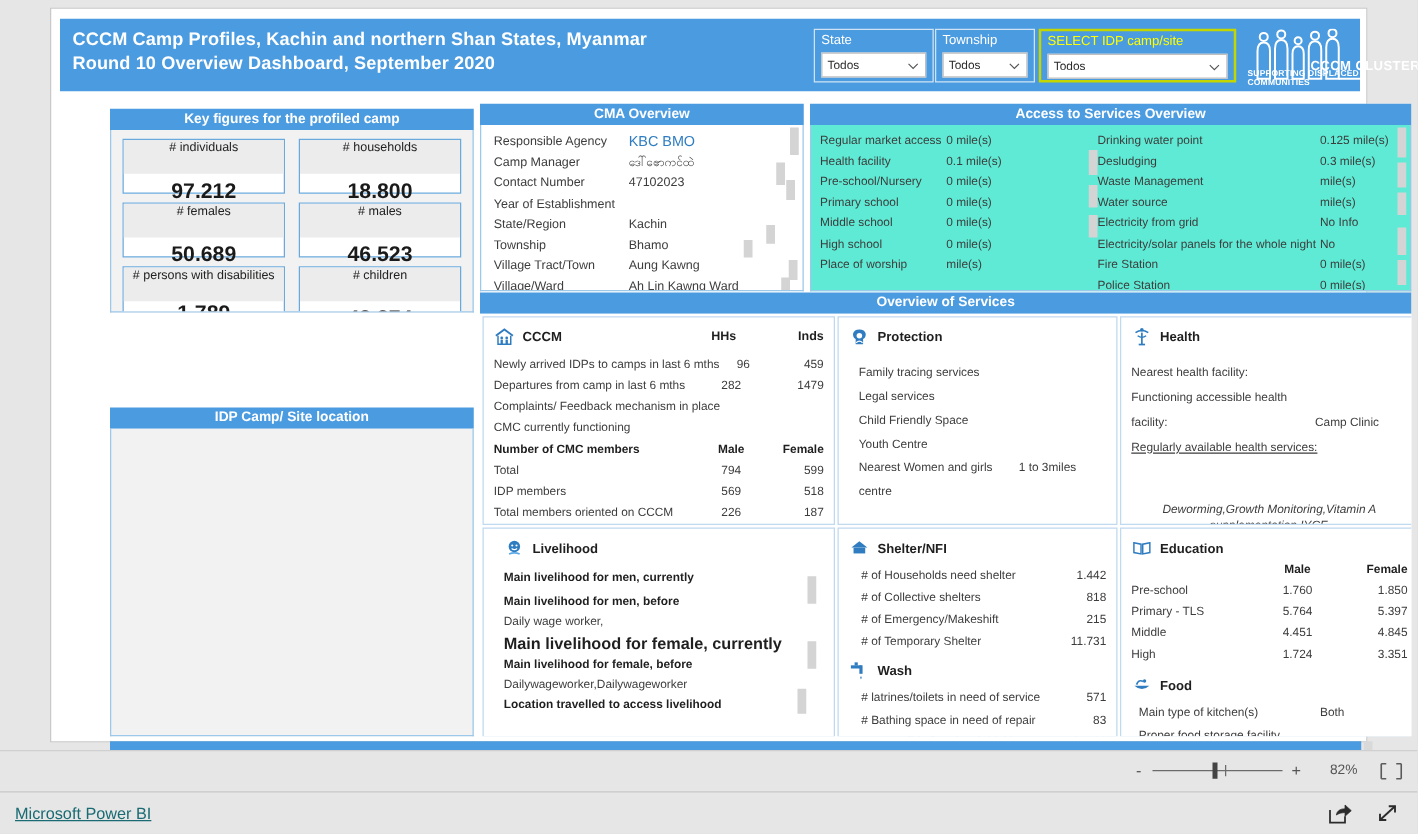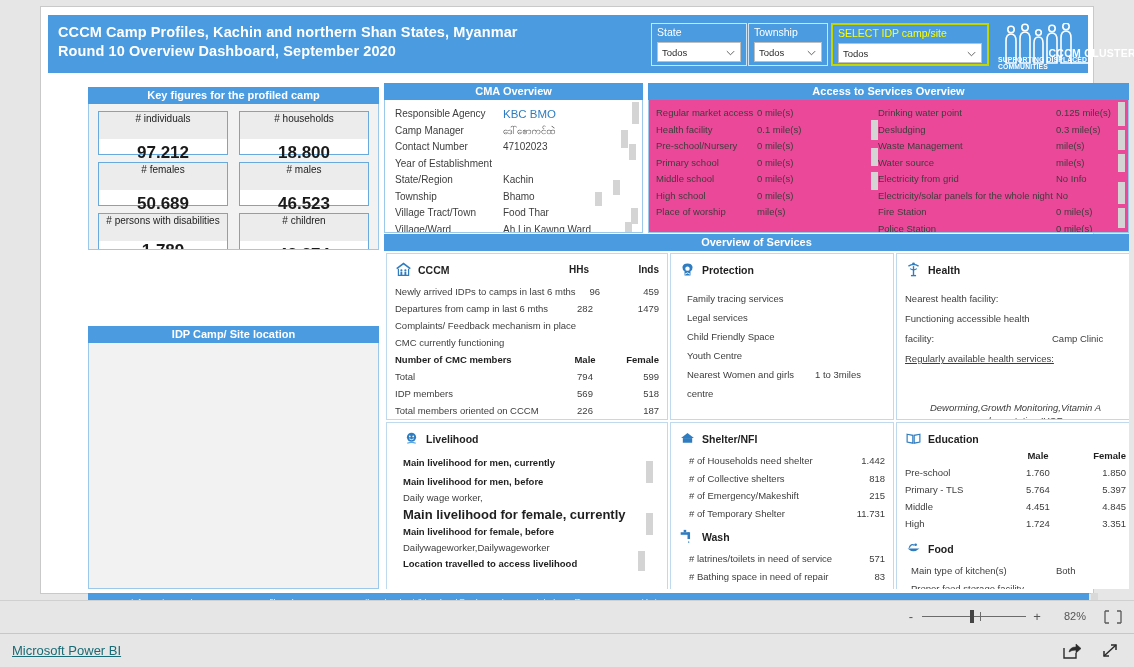--- a/index.html
+++ b/index.html
@@ -115,21 +115,21 @@
   .cma-key { width: 108px; line-height: 16.5px; }
   .cma-val { flex: 1; color: #3d3d3d; line-height: 16.5px; }
   .cma-val.blue { color: #2f7dc0; font-size: 11.5px; }
   .cma-val.mm { font-size: 9.5px; }
   .vbar {
     position: absolute; right: 3px; width: 7px; background: #d4d4d4;
   }
 
   
   #access { left: 607px; top: 76px; width: 481px; height: 150px; }
-  #access .card-body { background: #ec4899; padding: 5px 4px 0 7px; display: flex; gap: 48px; }
+  #access .card-body { background: #5eead4; padding: 5px 4px 0 7px; display: flex; gap: 48px; }
   .acc-col { position: relative; }
   .acc-col.left { width: 218px; }
   .acc-col.right { width: 246px; margin-left: 3px; }
   .acc-row { display: flex; font-size: 9.5px; color: #3d3d3d; line-height: 16.5px; }
   .acc-key { flex: 1; white-space: nowrap; }
   .acc-val { width: 70px; text-align: left; }
   .acc-col.right .acc-key { width: 178px; flex: none; }
 
   
   #services { left: 343px; top: 227px; width: 745px; height: 355px; }
@@ -331,21 +331,21 @@
         <div class="cma-row">
           <div class="cma-key">State/Region</div>
           <div class="cma-val">Kachin</div>
         </div>
         <div class="cma-row">
           <div class="cma-key">Township</div>
           <div class="cma-val">Bhamo</div>
         </div>
         <div class="cma-row">
           <div class="cma-key">Village Tract/Town</div>
-          <div class="cma-val">Food Thar</div>
+          <div class="cma-val">Aung Kawng</div>
         </div>
         <div class="cma-row">
           <div class="cma-key">Village/Ward</div>
           <div class="cma-val">Ah Lin Kawng Ward</div>
         </div>
         <div class="vbar" style="top:2px;height:22px;"></div>
         <div class="vbar" style="top:30px;height:18px;right:14px;"></div>
         <div class="vbar" style="top:44px;height:16px;right:6px;"></div>
         <div class="vbar" style="top:80px;height:15px;right:22px;"></div>
         <div class="vbar" style="top:92px;height:14px;right:40px;"></div>

